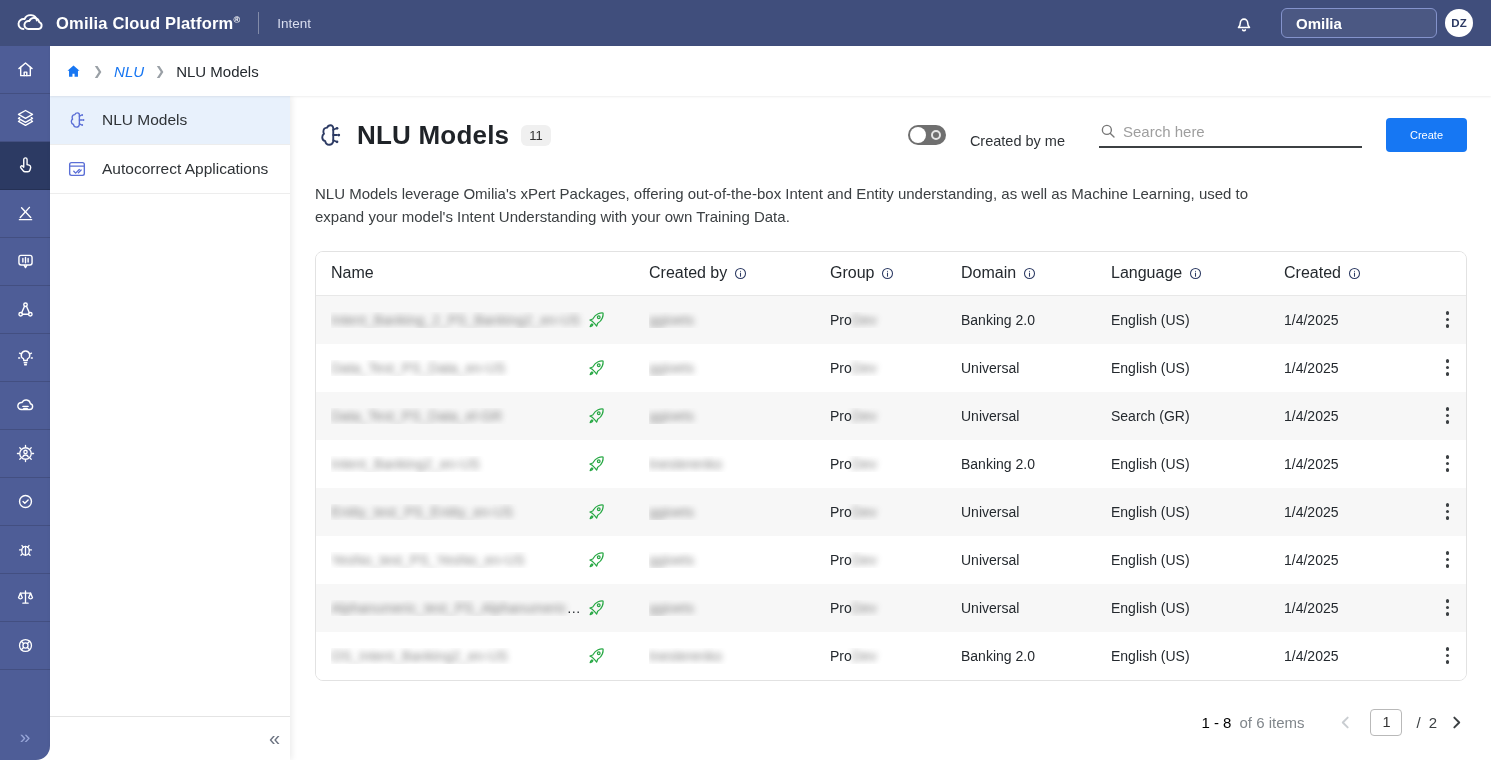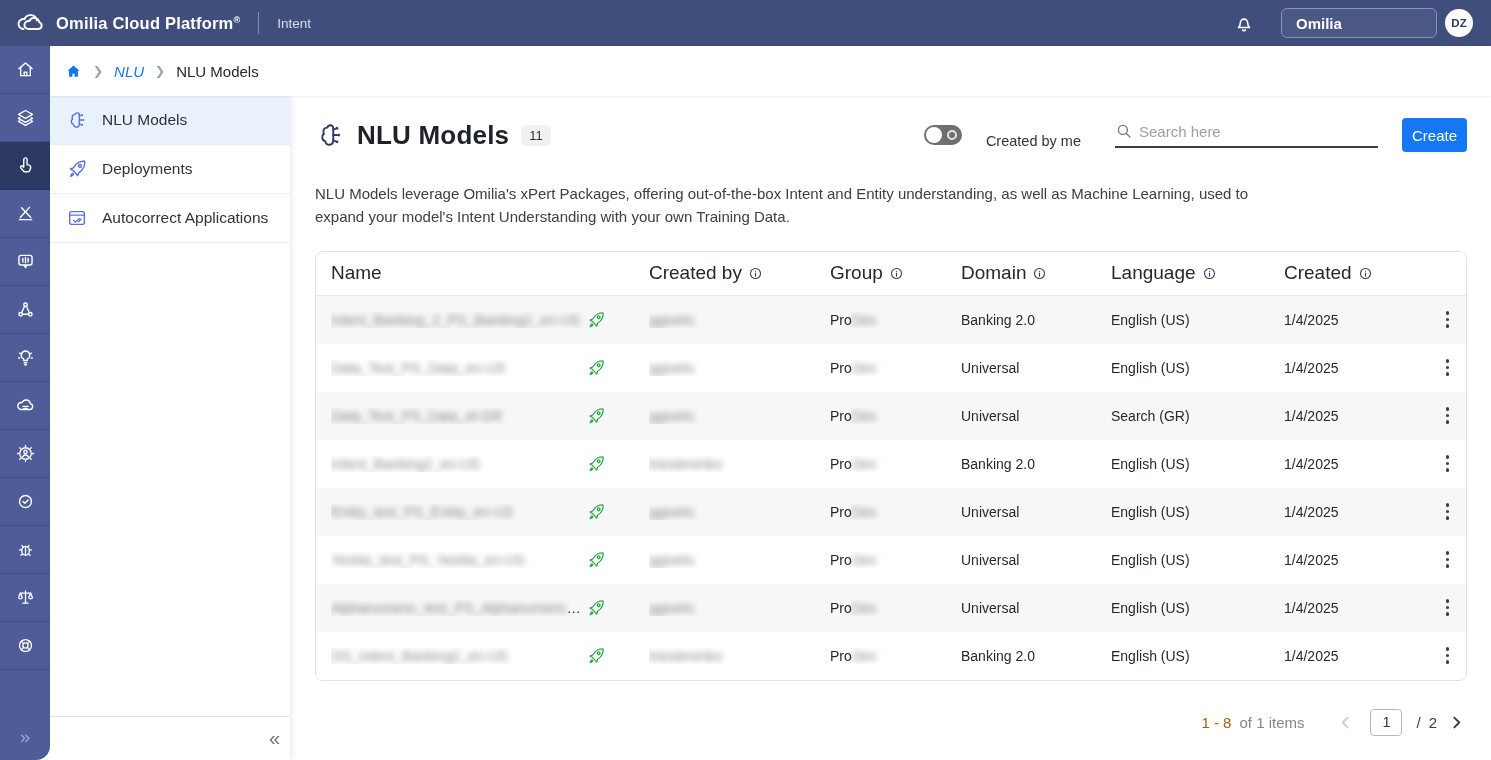--- a/index.html
+++ b/index.html
@@ -73,45 +73,45 @@
     border-radius:50%; background:#fff; }
   .toggle .ring { position:absolute; right:5px; top:5px; width:10px; height:10px;
     border-radius:50%; border:2px solid #e4e4e4; }
   .toggle-label { font-size:14.5px; color:#2f3337; margin:12px 34px 0 24px; }
   .searchbox { width:263px; border-bottom:2px solid #3c4043; display:flex; align-items:center;
     padding-bottom:6px; margin-right:24px; }
   .searchbox svg { width:18px; height:18px; color:#777; margin-right:6px; flex:0 0 auto; }
   .searchbox input { border:none; outline:none; font-size:15px; width:100%;
     font-family:"Liberation Sans", sans-serif; color:#be185d; background:transparent; }
   .searchbox input::placeholder { color:#9e9e9e; }
-  .create-btn { width:65px; height:34px; background:#1677f3; color:#fff; border:none;
-    border-radius:4px; font-size:15px; font-weight:500; cursor:pointer;
+  .create-btn { width:81px; height:34px; background:#1677f3; color:#fff; border:none;
+    border-radius:4px; font-size:11px; font-weight:500; cursor:pointer;
     font-family:"Liberation Sans", sans-serif; }
   .description { margin-top:30px; font-size:15px; line-height:1.55; color:#3c4043; max-width:975px; }
 
   
   .table-card { margin-top:22px; border:1px solid #e2e2e2; border-radius:8px; overflow:hidden; }
   .t-grid { display:grid; grid-template-columns:255px 63px 181px 131px 150px 173px 1fr 44px;
     align-items:center; padding:0 0 0 15px; }
   .t-head { height:44px; background:#fff; border-bottom:1px solid #e8e8e8; }
-  .t-head .th { font-size:19px; color:#24292e; display:flex; align-items:center; gap:6px; }
+  .t-head .th { font-size:16px; color:#24292e; display:flex; align-items:center; gap:6px; }
   .info-icon { width:15px; height:15px; color:#2c3a63; cursor:pointer; }
   .t-row { height:48px; background:#fff; }
   .t-row.alt { background:#f7f7f7; }
   .cell { font-size:14px; color:#24292e; white-space:nowrap; overflow:hidden; text-overflow:ellipsis; }
   .redacted { filter:blur(3px); opacity:.62; color:#3a3a3a; }
   .rocket-cell svg { width:20px; height:20px; color:#27a844; display:block; }
   .kebab { display:flex; flex-direction:column; gap:3px; align-items:center;
     justify-self:end; margin-right:17px; cursor:pointer; }
   .kebab i { width:3.5px; height:3.5px; border-radius:50%; background:#3c4043; }
 
   
   .pagination { display:flex; align-items:center; justify-content:flex-end;
     margin-top:28px; gap:8px; color:#5f6368; }
-  .pg-range { font-size:15px; color:#a16207; font-weight:500; }
+  .pg-range { font-size:15px; color:#000000; font-weight:500; }
   .pg-of { font-size:15px; color:#80868b; margin-right:22px; }
   .pg-arrow { width:22px; height:22px; display:flex; align-items:center; justify-content:center; cursor:pointer; }
   .pg-arrow svg { width:13px; height:13px; }
   .pg-prev { color:#c9cdd1; }
   .pg-next { color:#3c4043; }
   .pg-box { min-width:32px; height:27px; border:1px solid #b9b9b9; border-radius:4px;
     display:flex; align-items:center; justify-content:center; font-size:14.5px; color:#333;
     margin:0 6px; cursor:pointer; }
   .pg-sep, .pg-total { font-size:15px; color:#3c4043; }
 </style>
@@ -248,28 +248,20 @@
       <aside class="sidebar">
         <div class="menu-item active">
           <svg viewBox="0 0 24 24" fill="none" stroke="currentColor" stroke-width="1.5" stroke-linecap="round" stroke-linejoin="round">
               <path d="M12.5 4.2c-1.3 0-2.4.8-2.8 1.9-1.7.1-3 1.5-3 3.2 0 .6.2 1.2.5 1.7-.8.6-1.4 1.6-1.4 2.7 0 1.5 1 2.8 2.4 3.2.2 1.6 1.5 2.9 3.2 2.9 1.5 0 2.8-1.1 3.1-2.5h.1V6.6c0-1.3-1-2.4-2.1-2.4z"></path>
               <path d="M14.6 7.8 16.4 7M14.6 12h3M14.6 16.2l1.8.8"></path>
               <circle cx="17.6" cy="6.6" r="1.1" fill="currentColor" stroke="none"></circle>
               <circle cx="19" cy="12" r="1.1" fill="currentColor" stroke="none"></circle>
               <circle cx="17.6" cy="17.4" r="1.1" fill="currentColor" stroke="none"></circle>
             </svg>
           <span>NLU Models</span>
-        </div>
-        <div class="menu-item">
-          <svg viewBox="0 0 24 24" fill="none" stroke="currentColor" stroke-width="1.5" stroke-linecap="round" stroke-linejoin="round">
-              <path d="M14.5 4.5c2.6-1 4.9-1 6-.9.1 1.1.1 3.4-.9 6-1 2.6-3 4.9-5.6 6.3l-1.2 3.4-2.2-2.6-3.3-3.3L4.7 12l3.4-1.2C9.6 8.2 11.9 5.5 14.5 4.5z"></path>
-              <circle cx="15.3" cy="8.7" r="1.6"></circle>
-              <path d="M7.3 16.7c-1.2.6-2 2.1-2.3 3.3 1.2-.3 2.7-1.1 3.3-2.3"></path>
-            </svg>
-          <span>Deployments</span>
         </div>
         <div class="menu-item">
           <svg viewBox="0 0 24 24" fill="none" stroke="currentColor" stroke-width="1.5" stroke-linecap="round" stroke-linejoin="round">
               <rect x="4" y="5" width="16" height="14" rx="2"></rect>
               <path d="M4 8.8h16"></path>
               <path d="m8.5 14.5 2 2 4-4"></path>
               <path d="m13.5 16 3-3"></path>
             </svg>
           <span>Autocorrect Applications</span>
         </div>
@@ -522,21 +514,21 @@
                   <i></i>
                   <i></i>
                   <i></i>
                 </div>
   </div>
 </div>
         </section>
 
         <div class="pagination">
           <span class="pg-range">1 - 8</span>
-          <span class="pg-of">of 1 items</span>
+          <span class="pg-of">of 6 items</span>
           <span class="pg-arrow pg-prev">
             <svg viewBox="0 0 12 12" fill="none" stroke="currentColor" stroke-width="1.8" stroke-linecap="round" stroke-linejoin="round">
                 <path d="M8 1.5 3.5 6 8 10.5"></path>
               </svg>
             </span>
           <span class="pg-box">1</span>
           <span class="pg-sep">/</span>
           <span class="pg-total">2</span>
           <span class="pg-arrow pg-next">
             <svg viewBox="0 0 12 12" fill="none" stroke="currentColor" stroke-width="1.8" stroke-linecap="round" stroke-linejoin="round">

